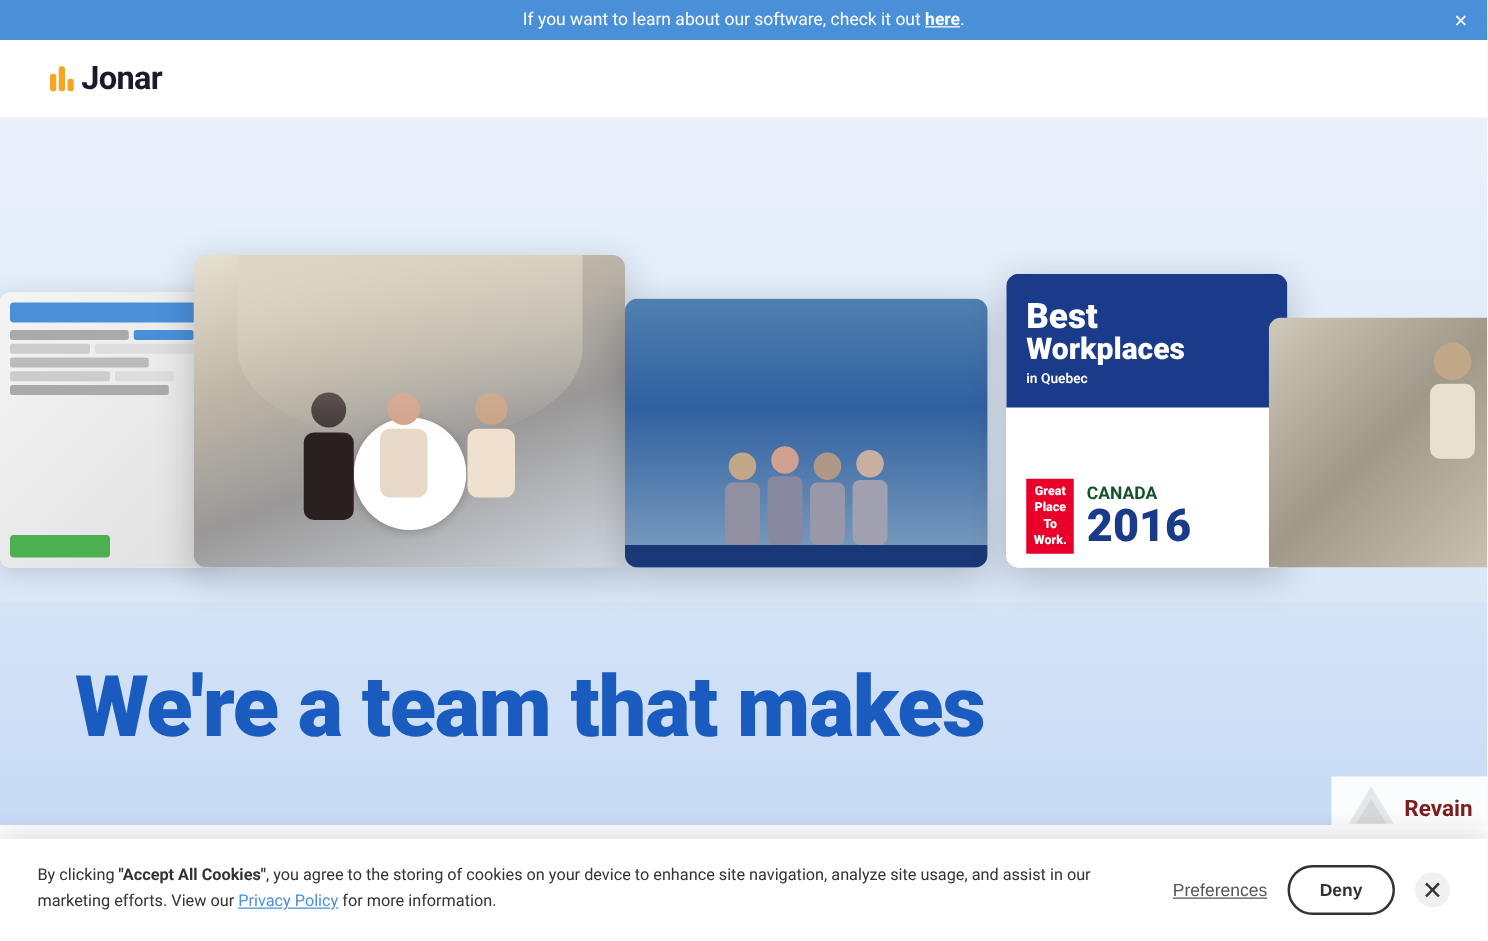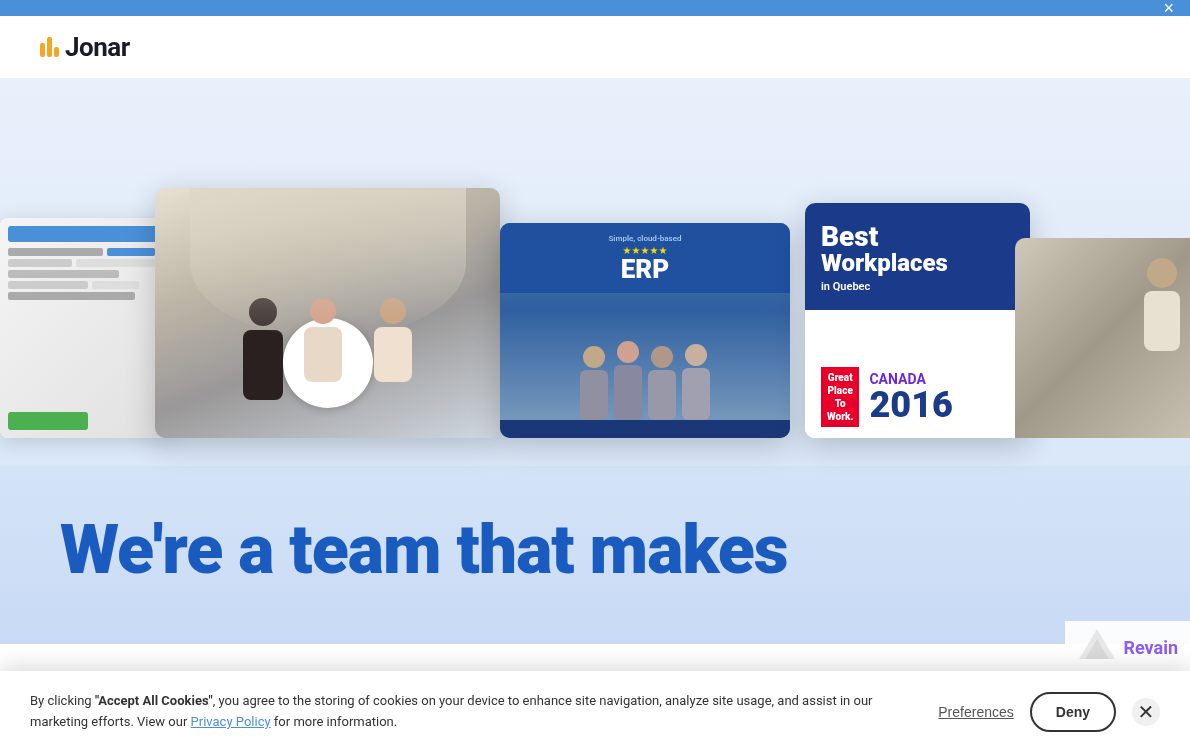--- a/index.html
+++ b/index.html
@@ -256,21 +256,21 @@
       font-size: 10px;
       font-weight: 900;
       padding: 4px 6px;
       line-height: 1.3;
       text-align: center;
     }
     .award-canada-2021 {
       flex: 1;
     }
     .award-canada {
-      color: #6d28d9;
+      color: #14532d;
       font-size: 14px;
       font-weight: 700;
     }
     .award-2021 {
       color: #1a3a8a;
       font-size: 36px;
       font-weight: 900;
       line-height: 1;
     }
 
@@ -383,33 +383,36 @@
     .revain-watermark {
       position: fixed;
       bottom: 80px;
       right: 0;
       display: flex;
       align-items: center;
       background: rgba(255,255,255,0.9);
       padding: 6px 12px;
       font-size: 18px;
       font-weight: 700;
-      color: #8b5cf6;
+      color: #7f1d1d;
     }
     .revain-icon {
       width: 40px;
       height: 40px;
       margin-right: 6px;
       opacity: 0.5;
     }
   </style>
 </head>
 <body>
 
 <div class="announcement-banner">
+  <span>
+    <span>If you want to learn about our software, check it out </span><a href="#">here</a><span>.</span>
+  </span>
   <button class="banner-close">×</button>
 </div>
 
 <nav>
   <a class="logo" href="#">
     <div class="logo-icon">
       <div class="logo-bar"></div>
       <div class="logo-bar"></div>
       <div class="logo-bar"></div>
     </div>
@@ -468,28 +471,20 @@
           </div>
         </div>
 
         <div style="position:absolute;top:0;left:50%;transform:translateX(-50%);width:80%;height:60%;background:linear-gradient(180deg,rgba(220,215,200,0.8),transparent);border-radius:0 0 50% 50%;"></div>
       </div>
     </div>
 
     <div class="img-tradeshow">
       <div class="tradeshow-inner">
 
-        <div style="position:absolute;top:0;left:0;right:0;height:70px;background:#2050a0;display:flex;flex-direction:column;align-items:center;justify-content:center;">
-          <div style="color:#a0c8e8;font-size:8px;font-weight:600;">Simple,
-cloud-based</div>
-          <div style="display:flex;gap:4px;margin-top:2px;">
-            <span style="color:#ffd700;font-size:10px;">★★★★★</span>
-          </div>
-          <div style="color:white;font-size:26px;font-weight:900;line-height:1;">ERP</div>
-        </div>
 
         <div style="display:flex;gap:6px;align-items:flex-end;margin-bottom:8px;">
           <div style="display:flex;flex-direction:column;align-items:center;">
             <div style="width:22px;height:22px;border-radius:50%;background:#c0a888;"></div>
             <div style="width:28px;height:50px;border-radius:6px;background:#9090a0;margin-top:2px;"></div>
           </div>
           <div style="display:flex;flex-direction:column;align-items:center;">
             <div style="width:22px;height:22px;border-radius:50%;background:#d0a090;"></div>
             <div style="width:28px;height:55px;border-radius:6px;background:#8888a0;margin-top:2px;"></div>
           </div>

